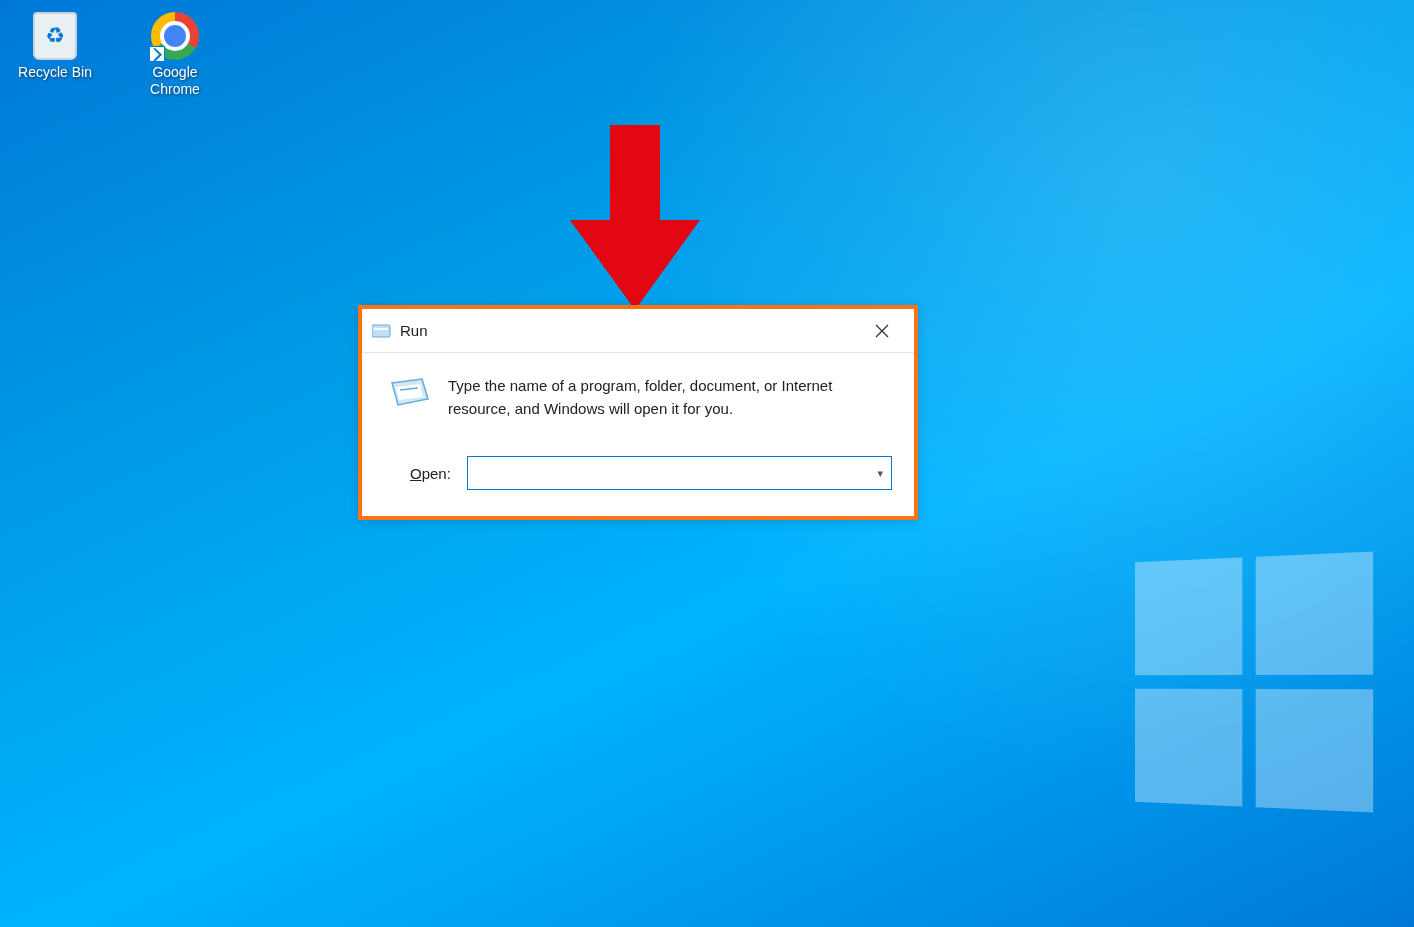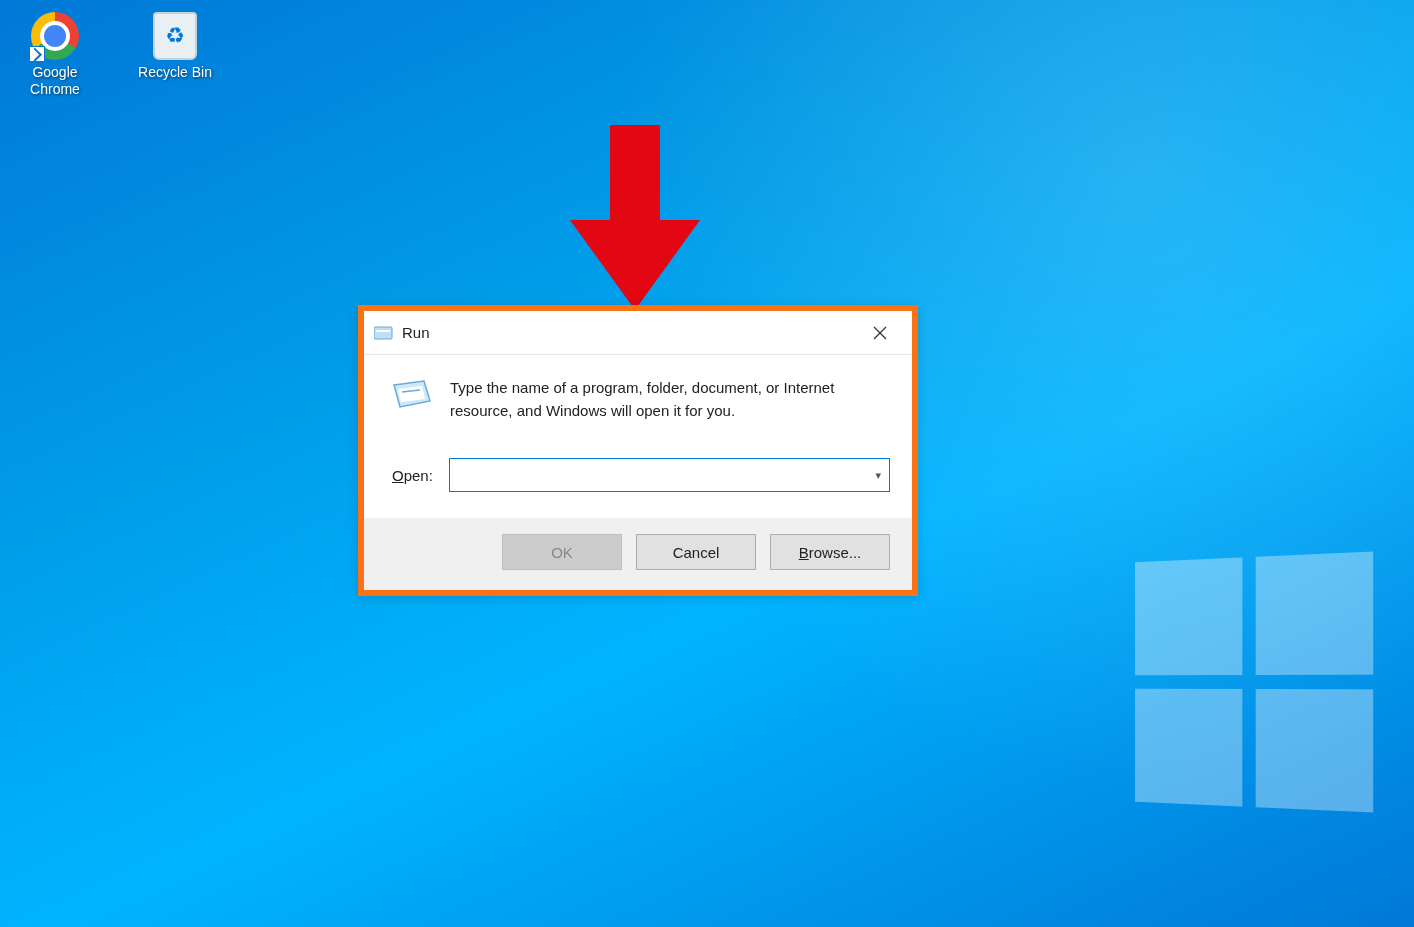--- a/index.html
+++ b/index.html
@@ -105,21 +105,21 @@
     .annotation-arrow {
       position: absolute; left: 570px; top: 125px;
     }
     .annotation-arrow svg { display: block; }
 
     
     .run-dialog {
       position: absolute; left: 358px; top: 305px;
       width: 560px;
       background: #fff;
-      border: 6px solid #f97316;
+      border: 4px solid #f97316;
       box-shadow: 0 2px 10px rgba(0,0,0,0.15);
     }
     .dialog-titlebar {
       height: 44px;
       display: flex; align-items: center; padding: 0 10px;
       border-bottom: 1px solid #e6e6e6;
     }
     .dialog-titlebar .title-icon {
       width: 20px; height: 16px; margin-right: 8px;
       display: flex; align-items: center; justify-content: center;
@@ -139,20 +139,21 @@
     .desc-row { display: flex; align-items: flex-start; gap: 18px; }
     .run-body-icon {
       width: 40px; height: 36px; flex-shrink: 0;
     }
     .desc-text {
       font-size: 15px; color: #222; line-height: 1.5;
     }
     .open-row {
       display: flex; align-items: center; gap: 16px;
       margin-top: 36px;
+      margin-left: 20px;
     }
     .open-label { font-size: 15px; color: #222; }
     .open-label .u { text-decoration: underline; }
     .open-combo {
       flex: 1; height: 34px;
       border: 1px solid #0078d7;
       background: #fff;
       display: flex; align-items: center; justify-content: space-between;
       padding: 0 8px 0 8px;
       cursor: text;
@@ -185,31 +186,31 @@
       cursor: default;
     }
     .win-btn .u { text-decoration: underline; }
   </style>
 </head>
 <body>
 
 <div class="desktop">
   <div class="desktop-icon">
     <div class="icon-graphic">
+      <div class="bin-icon"></div>
+    </div>
+    <div class="label">Recycle Bin</div>
+  </div>
+  <div class="desktop-icon">
+    <div class="icon-graphic">
       <div class="chrome-icon"></div>
       <div class="shortcut-overlay"></div>
     </div>
     <div class="label" style="white-space: pre-line;">Google
 Chrome</div>
-  </div>
-  <div class="desktop-icon">
-    <div class="icon-graphic">
-      <div class="bin-icon"></div>
-    </div>
-    <div class="label">Recycle Bin</div>
   </div>
 </div>
 
 <div class="windows-logo">
   <div></div>
     <div></div>
     <div></div>
     <div></div>
 </div>
 
@@ -251,24 +252,13 @@
 
     <div class="open-row">
       <div class="open-label"><span class="u">O</span>pen:</div>
       <div class="open-combo">
         <input type="text" value="" style="">
         <span class="dd-arrow">▾</span>
       </div>
     </div>
   </div>
 
-  <div class="dialog-footer">
-    <div class="win-btn disabled">
-      <span>OK</span>
-    </div>
-    <div class="win-btn">
-      <span>Cancel</span>
-    </div>
-    <div class="win-btn">
-      <span><span class="u">B</span>rowse...</span>
-    </div>
-  </div>
 </div>
 
 </body></html>

